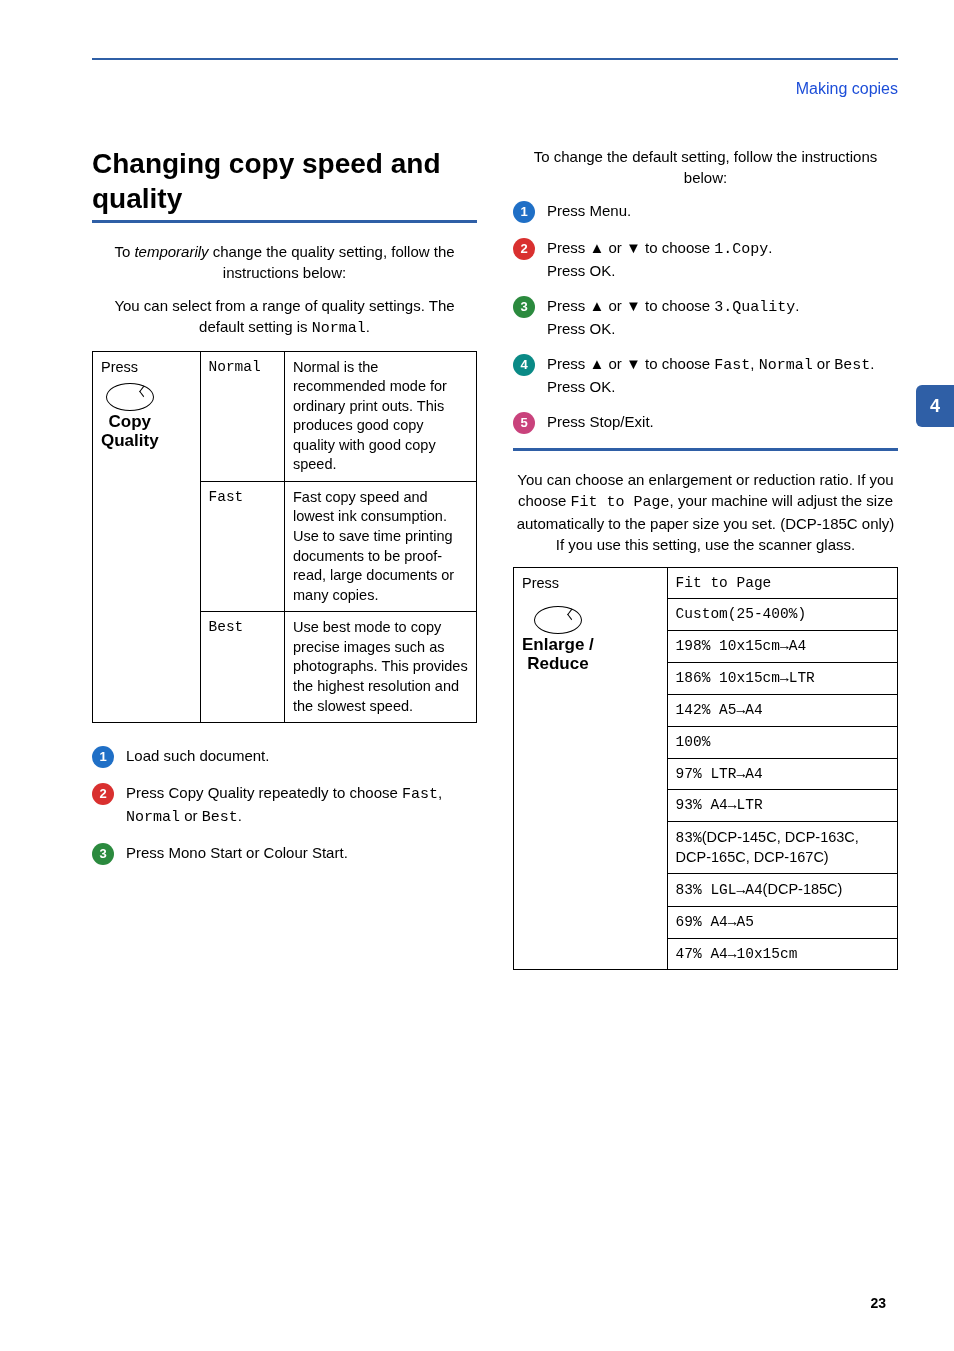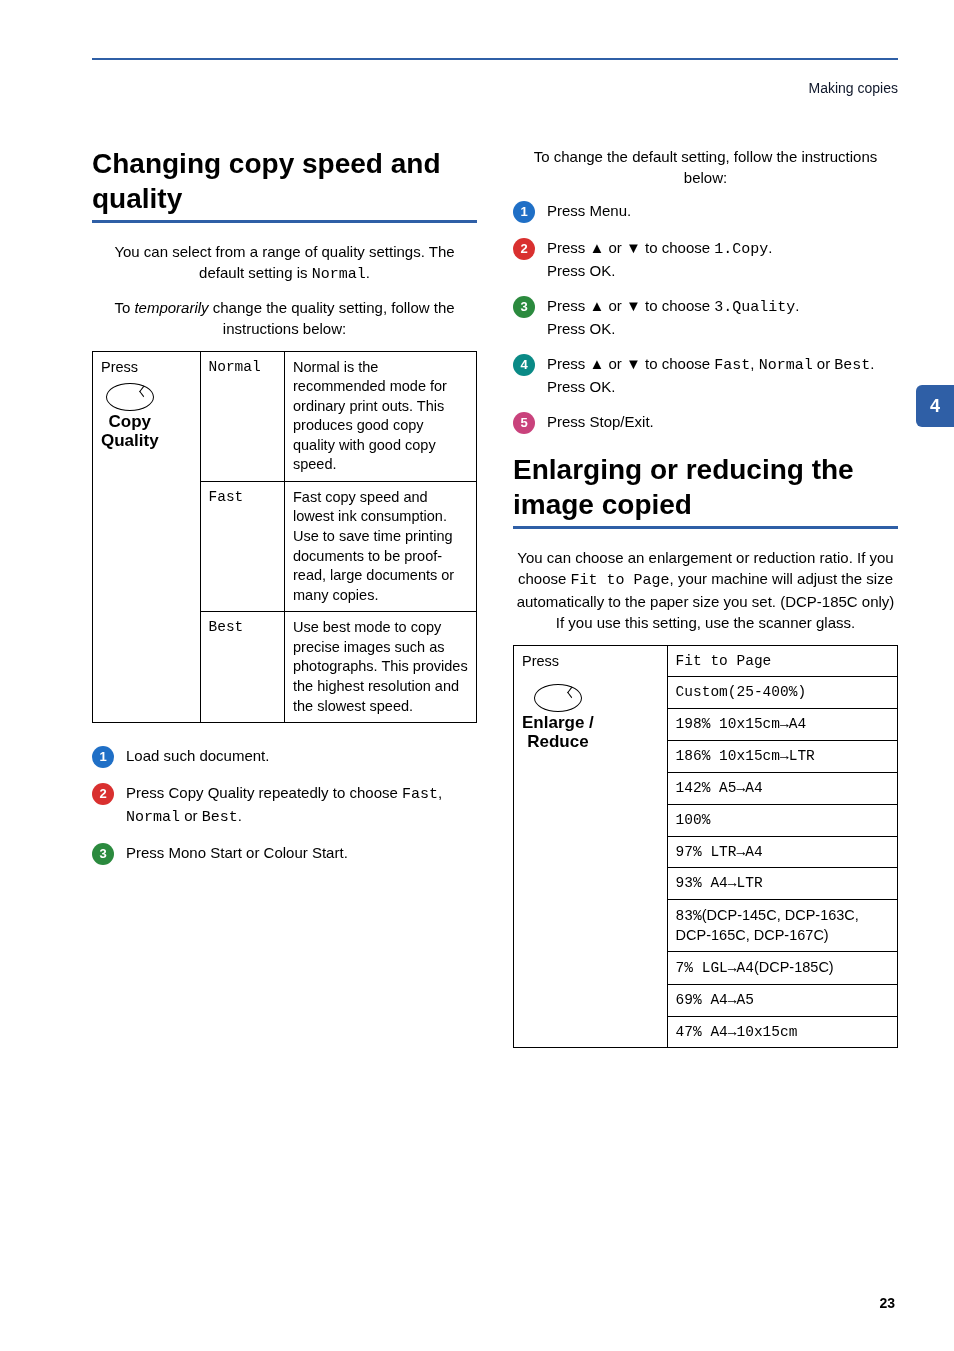--- a/index.html
+++ b/index.html
@@ -21,22 +21,22 @@
     top: 58px;
     left: 92px;
     right: 56px;
     height: 2px;
     background: #2f5fa6;
   }
   .header-right {
     position: absolute;
     top: 80px;
     right: 56px;
-    font-size: 14px;
-    color: #0f172a;
+    font-size: 16px;
+    color: #1d4ed8;
   }
   .columns {
     display: flex;
     gap: 36px;
     margin-top: 86px;
   }
   .col {
     flex: 1;
     min-width: 0;
   }
@@ -143,45 +143,45 @@
     padding: 6px 8px;
     vertical-align: top;
     line-height:1.3;
   }
   .rtable .left { width:40%; }
   .rtable .right { width:60%; font-family:"Courier New", monospace; }
 
   .page-num {
     position:absolute;
     bottom:40px;
-    right:59px;
+    right:68px;
     font-weight:bold;
     font-size:14px;
   }
 </style>
 </head>
 <body>
 
 <div class="page">
   <div class="top-rule"></div>
   <div class="header-right">Making copies</div>
 
   <div class="side-tab">4</div>
 
   <div class="columns">
 
     <div class="col">
       <h2 class="section">Changing copy speed and quality</h2>
       <div class="section-rule"></div>
 
       <p>
-        <span>You can select from a range of quality settings. The default setting is </span><span class="mono">Normal</span><span>.</span>
+        <span>To </span><span class="italic">temporarily</span><span> change the quality setting, follow the instructions below:</span>
       </p>
       <p>
-        <span>To </span><span class="italic">temporarily</span><span> change the quality setting, follow the instructions below:</span>
+        <span>You can select from a range of quality settings. The default setting is </span><span class="mono">Normal</span><span>.</span>
       </p>
 
       <table class="qtable">
         <tbody>
             <tr>
           <td class="press-cell" rowspan="3">
             <div>Press</div>
             <div class="icon-btn">
               <div class="oval"></div>
               <div class="icon-label"><span>Copy</span><br><span>Quality</span></div>
@@ -253,21 +253,20 @@
           </span>
         </li>
         <li>
           <span class="badge b-pink">5</span>
           <span class="step-text">
             <span>Press </span><span class="bold">Stop/Exit</span><span>.</span>
           </span>
         </li>
       </ul>
 
-      <h2 class="section" style="margin-top:18px">Enlarging or reducing the image copied</h2>
       <div class="section-rule"></div>
 
       <p>
         <span>You can choose an enlargement or reduction ratio. If you choose </span><span class="mono">Fit to Page</span><span>, your machine will adjust the size automatically to the paper size you set. (DCP-185C only) If you use this setting, use the scanner glass.</span>
       </p>
 
       <table class="rtable">
         <tbody>
             <tr>
           <td class="left" rowspan="12">
@@ -297,21 +296,21 @@
         <tr>
               <td class="right">97% LTR→A4</td>
             </tr>
         <tr>
               <td class="right">93% A4→LTR</td>
             </tr>
         <tr>
               <td class="right" style="font-family:Arial"><span class="mono">83%</span><span>(DCP-145C, DCP-163C, DCP-165C, DCP-167C)</span></td>
             </tr>
         <tr>
-              <td class="right" style="font-family:Arial"><span class="mono">7% LGL→A4</span><span>(DCP-185C)</span></td>
+              <td class="right" style="font-family:Arial"><span class="mono">83% LGL→A4</span><span>(DCP-185C)</span></td>
             </tr>
         <tr>
               <td class="right">69% A4→A5</td>
             </tr>
         <tr>
               <td class="right">47% A4→10x15cm</td>
             </tr>
       </tbody>
         </table>
 

